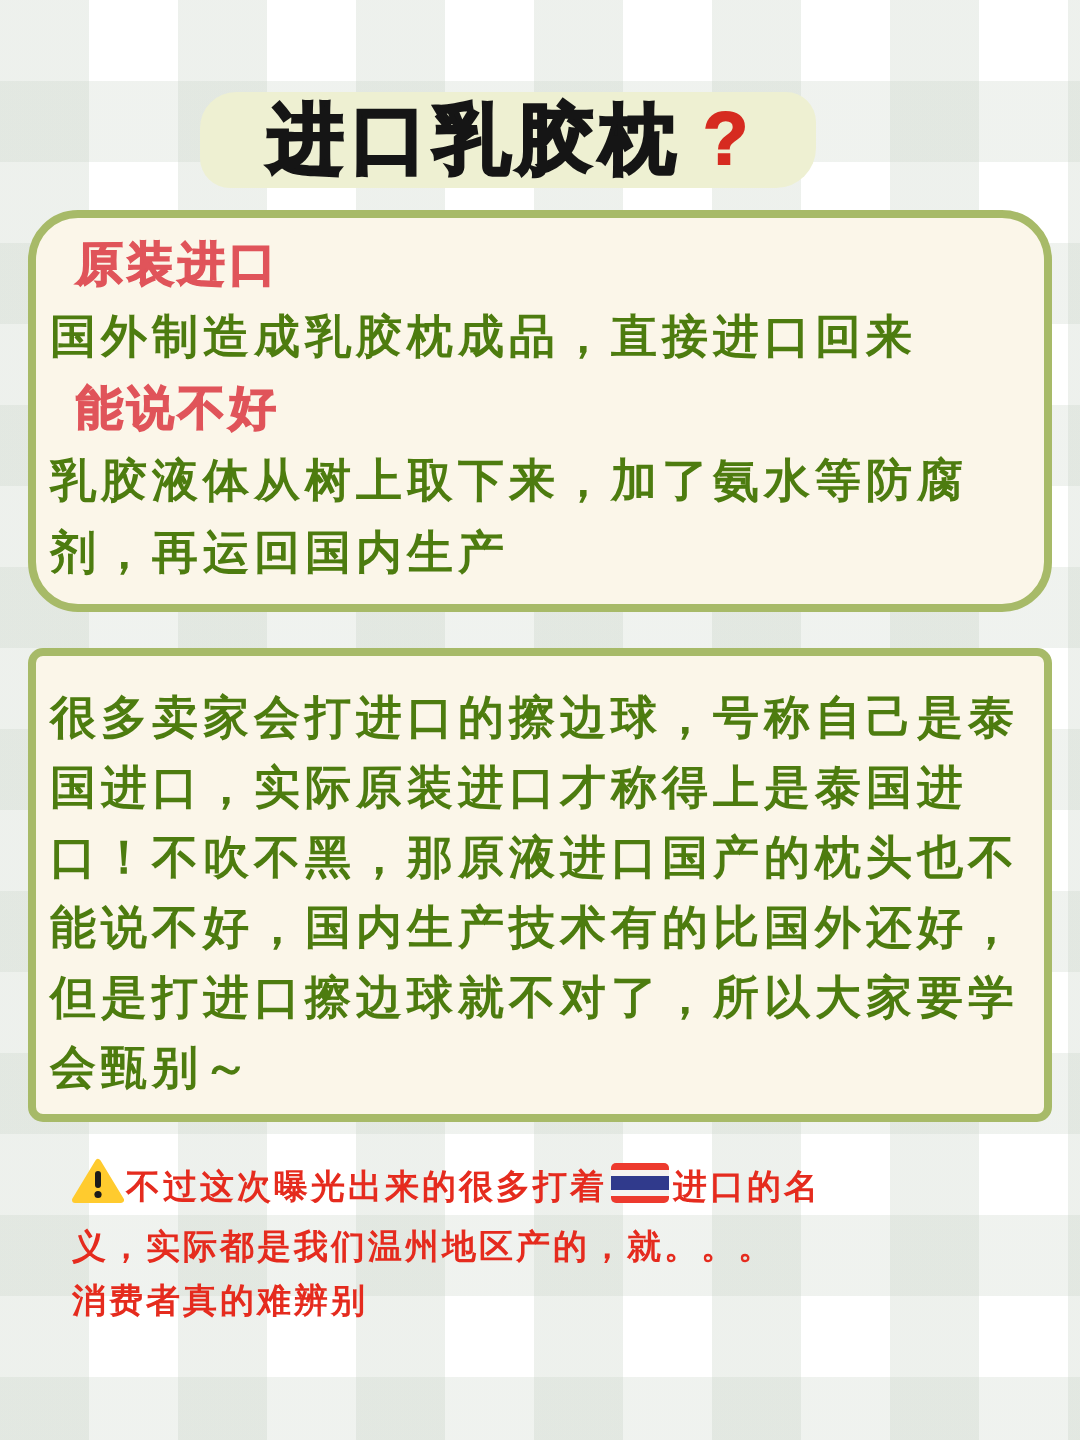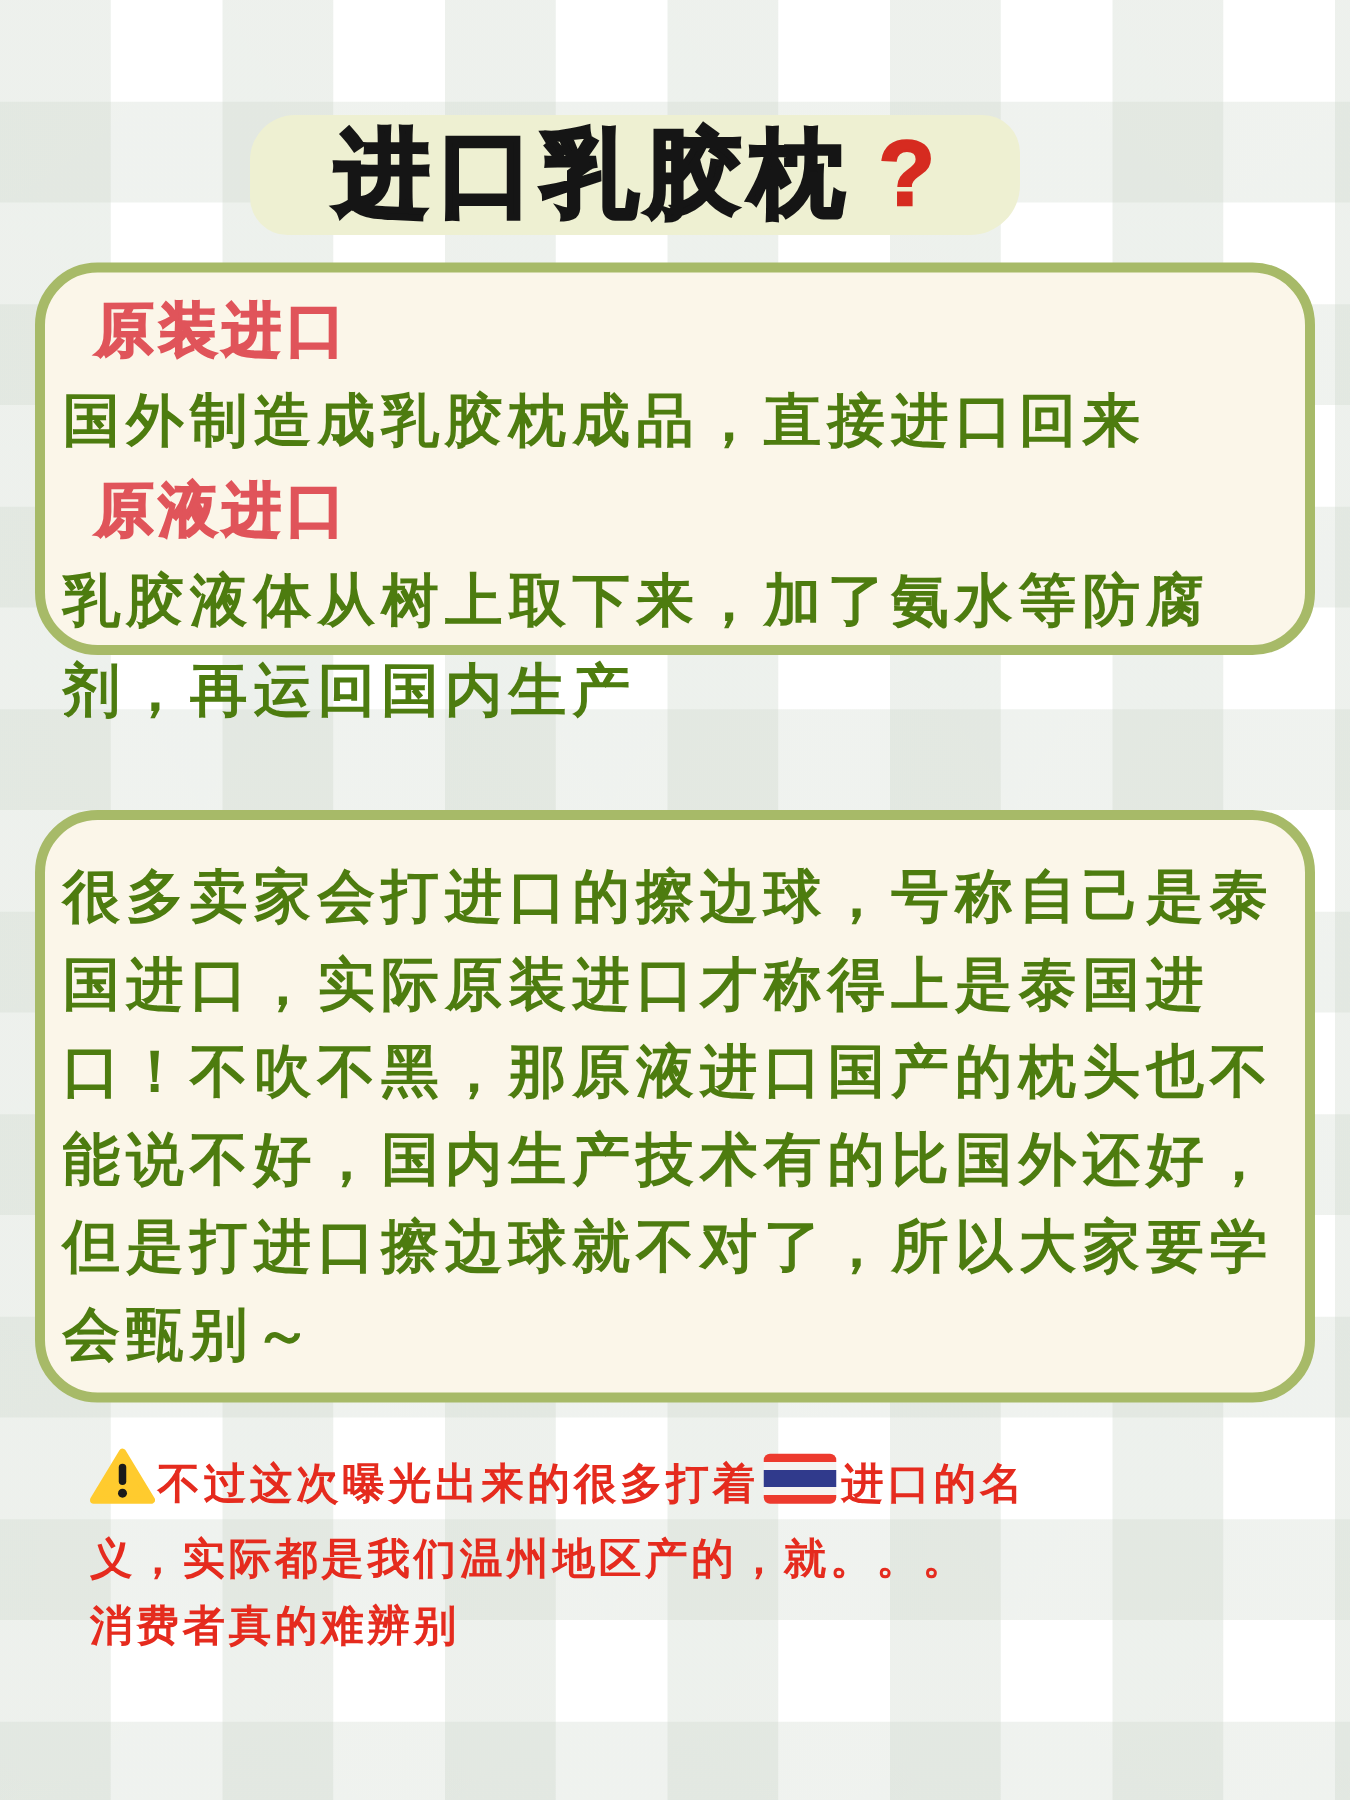--- a/index.html
+++ b/index.html
@@ -48,22 +48,22 @@
   
   .card{
     position:absolute;
     left:28px;
     width:1024px;
     box-sizing:border-box;
     background:#fbf6e9;
     border:8px solid #a7ba68;
     border-radius:50px;
   }
-  .card-1{ top:210px; height:314px; padding:10px 14px 0 14px; }
-  .card-2{ top:648px; height:474px; padding:26px 14px 0 14px; }
+  .card-1{ top:210px; height:402px; padding:10px 14px 0 14px; }
+  .card-2{ top:648px; height:474px; padding:26px 14px 0 14px;border-radius:15px; }
 
   .red-heading{
     font-size:47px;
     font-weight:900;
     color:#e0545a;
     letter-spacing:4px;
     line-height:72px;
     padding-left:26px;
     -webkit-text-stroke:1.5px #e0545a;
     white-space:pre-line;
@@ -115,21 +115,21 @@
 <div class="canvas">
 
   <div class="title-highlight">
     <span class="title-text">进口乳胶枕</span>
     <span class="title-qmark">?</span>
   </div>
 
   <div class="card card-1">
     <div class="red-heading">原装进口</div>
     <div class="body-text">国外制造成乳胶枕成品，直接进口回来</div>
-    <div class="red-heading">原液进口</div>
+    <div class="red-heading">能说不好</div>
     <div class="body-text">乳胶液体从树上取下来，加了氨水等防腐
 剂，再运回国内生产</div>
   </div>
 
   <div class="card card-2">
     <div class="body-text">很多卖家会打进口的擦边球，号称自己是泰
 国进口，实际原装进口才称得上是泰国进
 口！不吹不黑，那原液进口国产的枕头也不
 能说不好，国内生产技术有的比国外还好，
 但是打进口擦边球就不对了，所以大家要学

